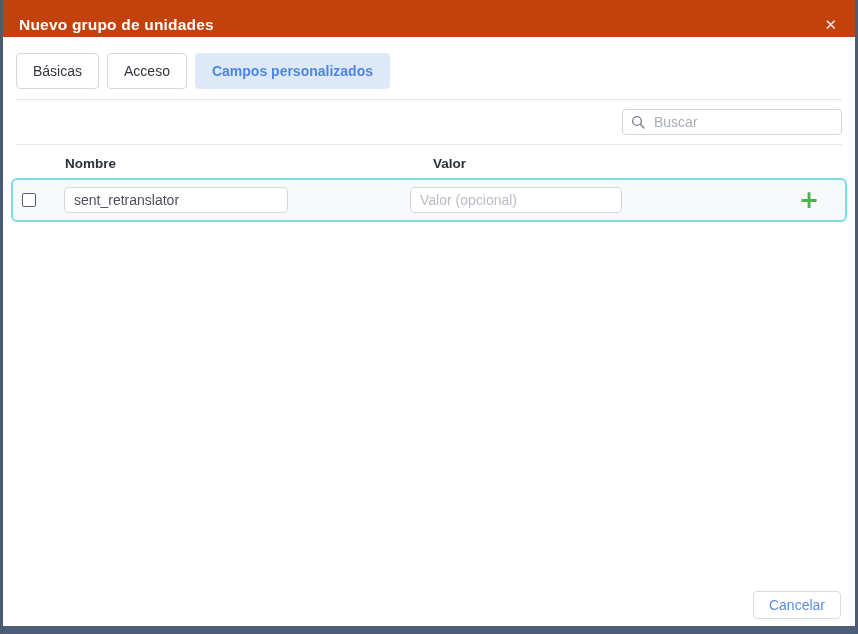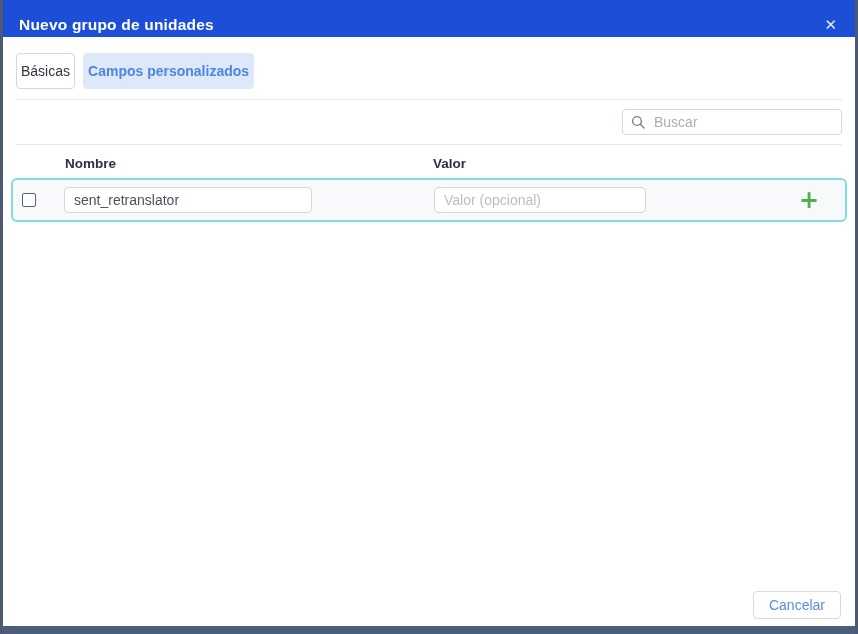--- a/index.html
+++ b/index.html
@@ -13,21 +13,21 @@
     border-left: 3px solid #4d5a74;
     border-right: 3px solid #4d5a74;
     position: relative;
     overflow: hidden;
   }
 
   
   .titlebar {
     flex: none;
     height: 37px;
-    background: #1d4ed8;
+    background: #c2410c;
     color: #ffffff;
     display: flex; align-items: center;
     padding: 12px 14px 0 16px;
     gap: 12px;
   }
   .titlebar .title { font-size: 15.5px; font-weight: 700; letter-spacing: 0.2px; }
   .titlebar .close {
     margin-left: auto;
     font-size: 15px; color: #e9ebee;
     cursor: pointer; line-height: 1;
@@ -36,21 +36,21 @@
 
   
   .content { flex: 1; display: flex; flex-direction: column; background: #fff; }
 
   
   .tabs { display: flex; gap: 8px; padding: 16px 13px 10px 13px; }
   .tab {
     border: 1px solid #d4d7dc;
     background: #fff;
     border-radius: 4px;
-    padding: 10px 4px;
+    padding: 10px 16px;
     font-size: 14px;
     color: #30353f;
     line-height: 1;
     cursor: pointer;
     white-space: nowrap;
   }
   .tab.active {
     background: #dde9f8;
     border-color: #dde9f8;
     color: #4f85e2;
@@ -103,21 +103,21 @@
   }
   .cell-input {
     height: 26px;
     border: 1px solid #d4d7dc; border-radius: 4px;
     background: #fff;
     font-size: 14px; color: #4b505c;
     font-family: "Liberation Sans", sans-serif;
     padding: 0 9px; outline: none;
   }
   .cell-input::placeholder { color: #b9bdc4; }
-  .name-input { width: 248px; margin-left: 28px; }
+  .name-input { width: 224px; margin-left: 28px; }
   .value-input { width: 212px; margin-left: 122px; }
   .add-btn {
     margin-left: auto; margin-right: 26px;
     color: #4fae50; font-size: 24px; font-weight: 700;
     line-height: 1; cursor: pointer;
     font-family: "DejaVu Sans", sans-serif;
   }
 
   
   .buttons {
@@ -151,20 +151,21 @@
 
   <div class="titlebar">
     <span class="title">Nuevo grupo de unidades</span>
     <span class="close">✕</span>
   </div>
 
   <div class="content">
 
     <div class="tabs">
       <div class="tab">Básicas</div>
+      <div class="tab">Acceso</div>
       <div class="tab active">Campos personalizados</div>
     </div>
 
     <div class="sep"></div>
 
     <div class="search-row">
       <div class="search-box">
         <svg width="14" height="14" viewBox="0 0 14 14">
           <circle cx="6" cy="6" r="4.4" fill="none" stroke="#7a8089" stroke-width="1.4"></circle>
           <line x1="9.3" y1="9.3" x2="13" y2="13" stroke="#7a8089" stroke-width="1.4" stroke-linecap="round"></line>

